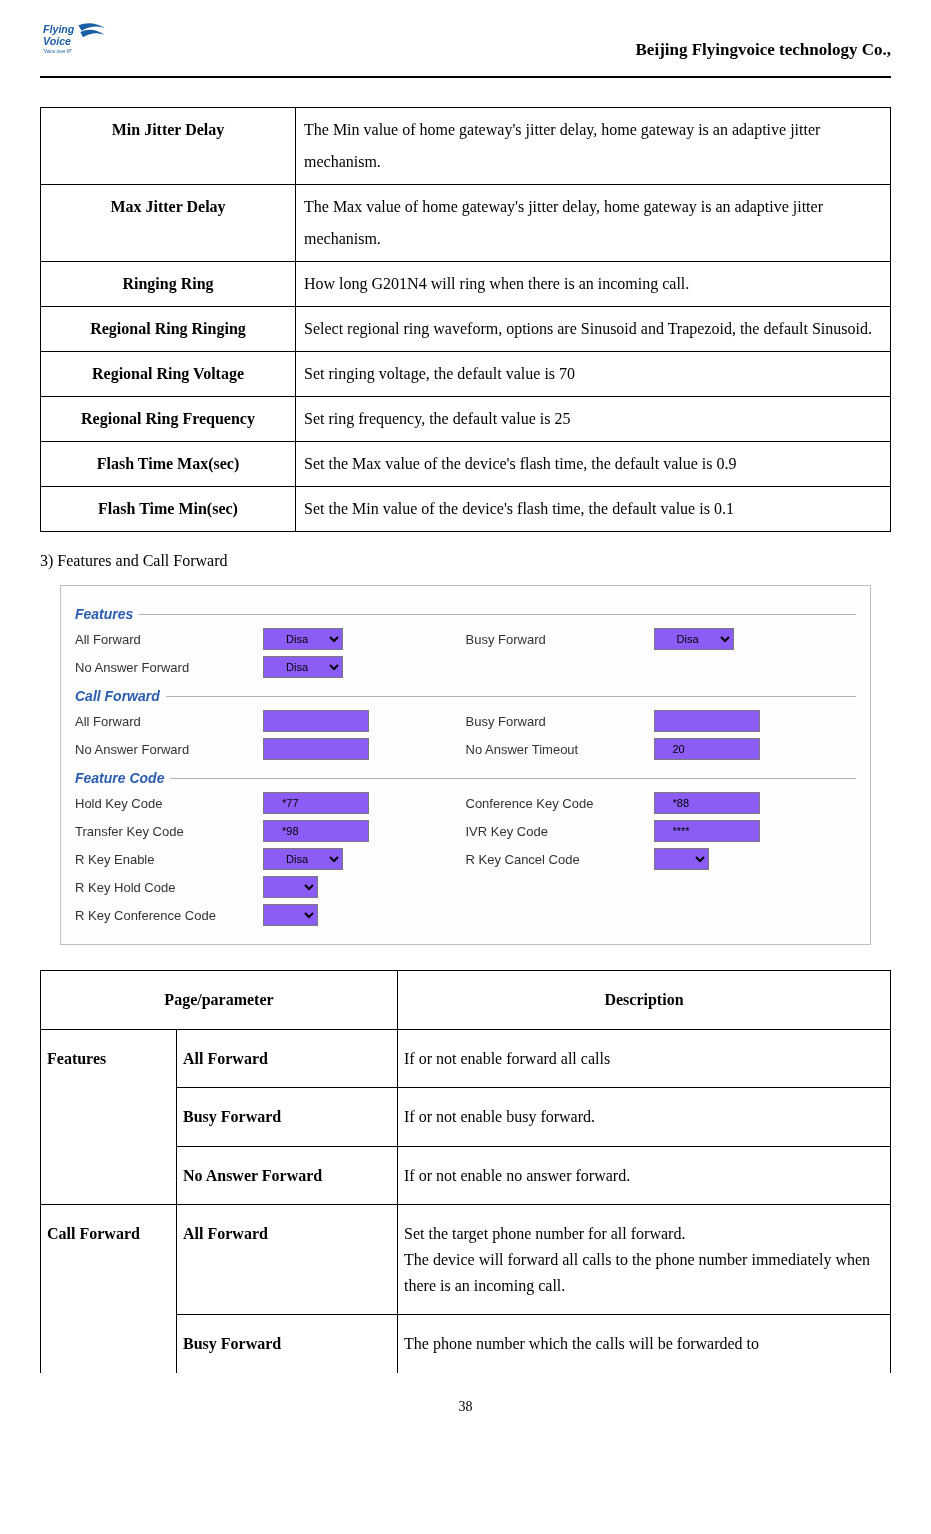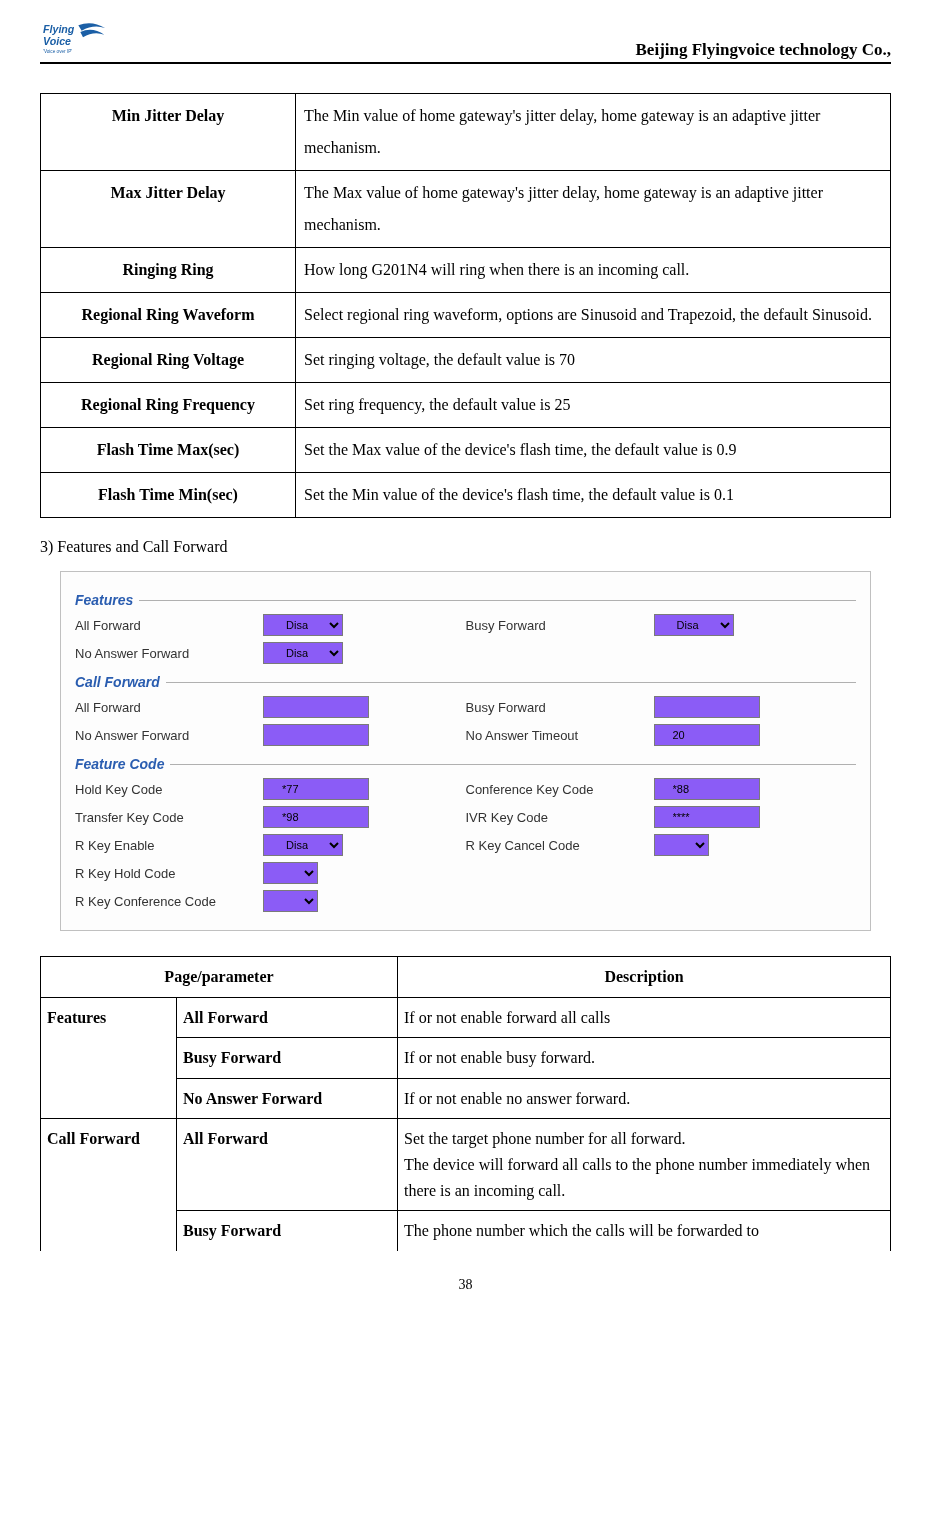--- a/index.html
+++ b/index.html
@@ -8,21 +8,21 @@
     padding: 20px 40px;
     color: #000;
     font-size: 16px;
     background: #fff;
   }
   .header {
     display: flex;
     justify-content: space-between;
     align-items: flex-end;
     border-bottom: 2px solid #000;
-    padding-bottom: 2px;
+    padding-bottom: 16px;
     margin-bottom: 0;
     text-align: center;
   }
   .logo {
     display: flex;
     align-items: center;
     gap: 4px;
   }
   .logo-svg {
     width: 70px;
@@ -106,21 +106,21 @@
   .ui-row input[type=text] { width: 106px; }
   .ui-row select.small { width: 55px; }
 
   table.desc-table {
     width: 100%;
     border-collapse: collapse;
     margin-top: 25px;
   }
   table.desc-table th, table.desc-table td {
     border: 1px solid #000;
-    padding: 7px 6px;
+    padding: 16px 6px;
     vertical-align: top;
     line-height: 1.6;
     text-align: left;
   }
   table.desc-table th {
     text-align: center;
     font-weight: bold;
   }
   td.group-label {
     text-align: center;
@@ -162,21 +162,21 @@
       </tr>
       <tr>
         <td class="label">Max Jitter Delay</td>
         <td>The Max value of home gateway's jitter delay, home gateway is an adaptive jitter mechanism.</td>
       </tr>
       <tr>
         <td class="label">Ringing Ring</td>
         <td>How long G201N4 will ring when there is an incoming call.</td>
       </tr>
       <tr>
-        <td class="label">Regional Ring Waveform</td>
+        <td class="label">Regional Ring Ringing</td>
         <td>Select regional ring waveform, options are Sinusoid and Trapezoid, the default Sinusoid.</td>
       </tr>
       <tr>
         <td class="label">Regional Ring Voltage</td>
         <td>Set ringing voltage, the default value is 70</td>
       </tr>
       <tr>
         <td class="label">Regional Ring Frequency</td>
         <td>Set ring frequency, the default value is 25</td>
       </tr>

